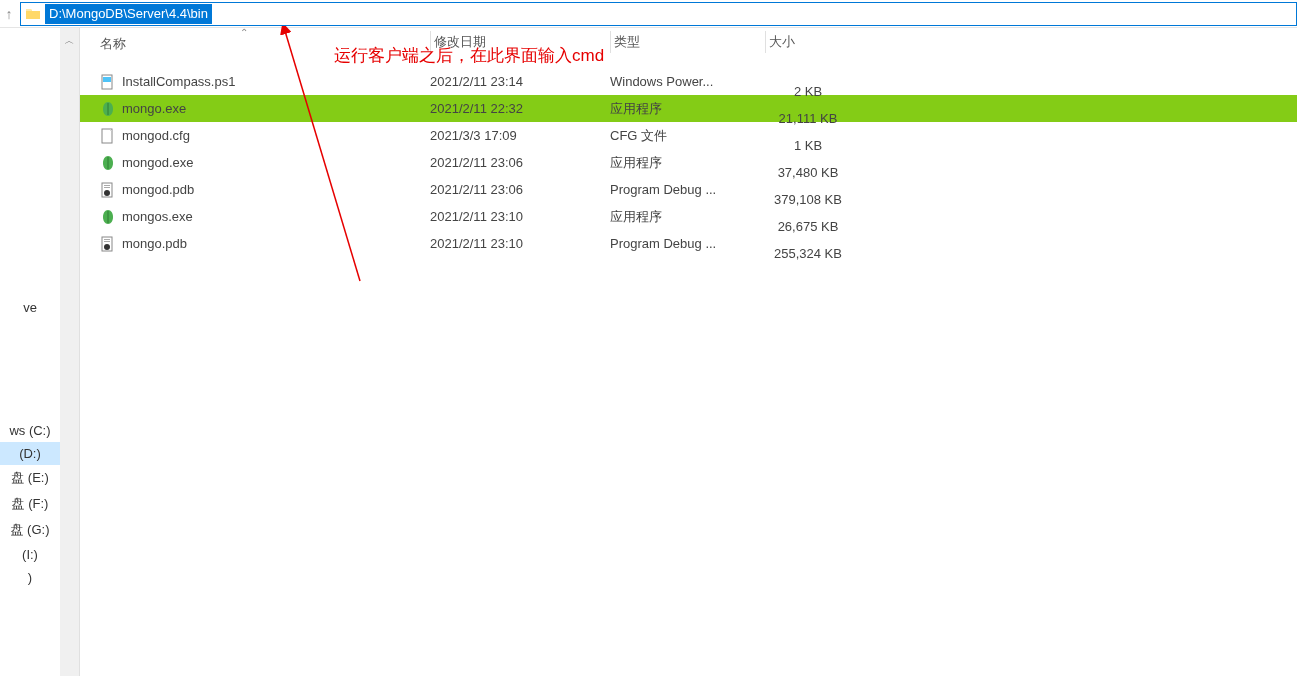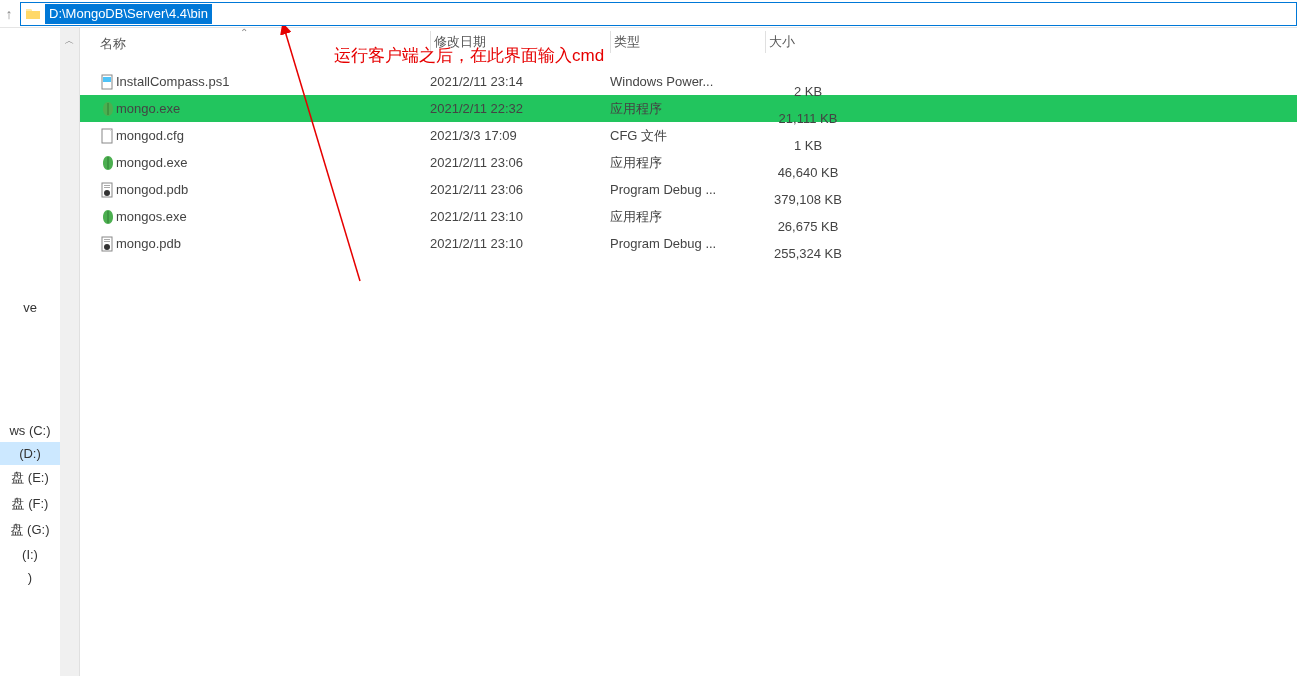--- a/index.html
+++ b/index.html
@@ -133,23 +133,23 @@
     .file-rows { padding-top: 6px; }
     .file-row {
       display: flex;
       height: 27px;
       align-items: center;
       padding-left: 20px;
       cursor: pointer;
       color: #444;
     }
     .file-row.selected {
-      background: #22c55e;
-    }
-    .cell-name { width: 330px; display: flex; align-items: center; gap: 0; }
+      background: #84cc16;
+    }
+    .cell-name { width: 330px; display: flex; align-items: center; gap: 6px; }
     .cell-date { width: 180px; }
     .cell-type { width: 155px; }
     .cell-size { width: 90px; text-align: center; padding-right: 4px; margin-top: 20px; }
     
     .file-icon { width: 16px; height: 16px; display: inline-block; flex-shrink: 0; }
     
     .arrow-line {
       position: absolute;
       left: 280px;
       top: 26px;
@@ -264,21 +264,21 @@
         <div class="file-row">
           <div class="cell-name">
             <span class="file-icon"><svg viewBox="0 0 16 16">
                 <path fill="#4caf50" d="M8 1C5 1 3 4 3 8s2 7 5 7 5-3 5-7-2-7-5-7z"></path>
                 <path stroke="#2e7d32" stroke-width="1" d="M8 2v12" fill="none"></path>
               </svg></span>
             <span>mongod.exe</span>
           </div>
           <div class="cell-date">2021/2/11 23:06</div>
           <div class="cell-type">应用程序</div>
-          <div class="cell-size">46,640 KB</div>
+          <div class="cell-size">37,480 KB</div>
         </div>
         <div class="file-row">
           <div class="cell-name">
             <span class="file-icon"><svg viewBox="0 0 16 16">
                 <rect x="2" y="1" width="10" height="14" fill="#fff" stroke="#888"></rect>
                 <circle cx="7" cy="11" r="3" fill="#333"></circle>
                 <rect x="4" y="3" width="6" height="1" fill="#aaa"></rect>
                 <rect x="4" y="5" width="6" height="1" fill="#aaa"></rect>
               </svg></span>
             <span>mongod.pdb</span>

